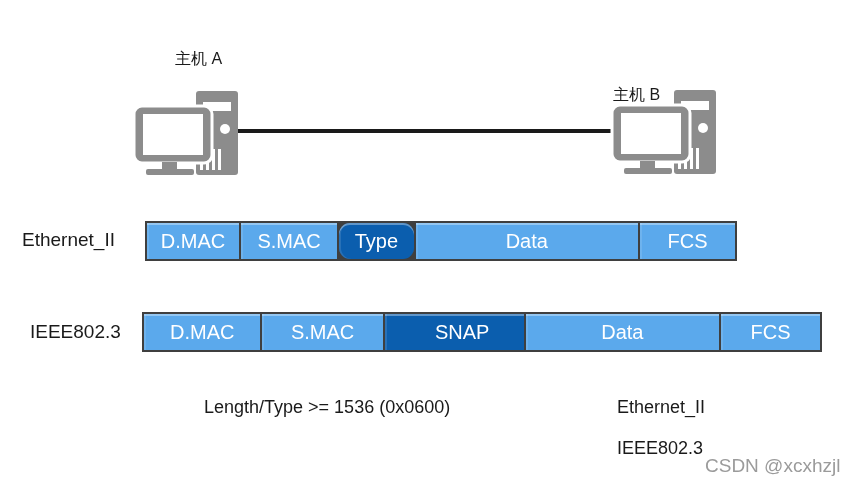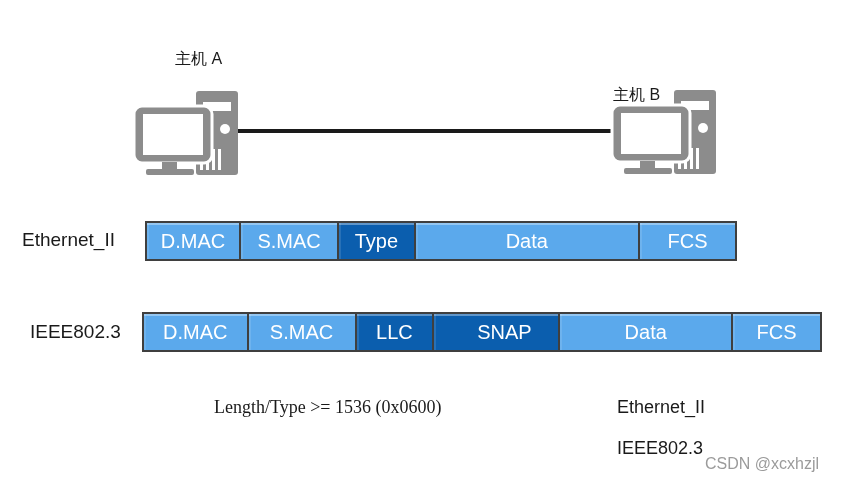--- a/index.html
+++ b/index.html
@@ -36,21 +36,21 @@
     display:flex;align-items:center;justify-content:center;
     color:#fff;font-size:20px;white-space:nowrap;overflow:hidden;
     box-shadow:inset 0 2px 0 rgba(255,255,255,0.35), inset 2px 0 0 rgba(255,255,255,0.12);
   }
   .cell.light{background:var(--field-light);}
   .cell.dark{background:var(--field-dark);}
   .note{
     position:absolute;font-size:18px;color:var(--text);white-space:nowrap;
   }
   .watermark{
-    position:absolute;font-size:16px;color:var(--watermark-gray);white-space:nowrap;
+    position:absolute;font-size:19px;color:var(--watermark-gray);white-space:nowrap;
   }
 </style>
 </head>
 <body>
 
 <div class="canvas">
 
   <div class="host-label" style="left:175px;top:49px;">主机 A</div>
   <div class="host-label" style="left:613px;top:49px;margin-top:36px;">主机 B</div>
 
@@ -81,34 +81,33 @@
     <rect x="2" y="15" width="78" height="57" rx="8" fill="var(--icon-gray)" stroke="#fff" stroke-width="3"></rect>
     <rect x="11" y="23" width="60" height="41" fill="#fff"></rect>
     <rect x="30" y="71" width="15" height="8" fill="var(--icon-gray)"></rect>
     <rect x="14" y="78" width="48" height="6" rx="2" fill="var(--icon-gray)"></rect>
   </svg>
 
   <div class="row-label" style="left:22px;top:229px;">Ethernet_II</div>
   <div class="frame" style="left:145px;top:221px;width:592px;">
       <div class="cell light" style="flex: 94 1 0px;">D.MAC</div>
       <div class="cell light" style="flex: 98 1 0px;">S.MAC</div>
-      <div class="cell dark" style="flex: 76 1 0px;">Type</div>
+      <div class="cell dark" style="flex: 76 1 0px; border-radius: 11px;">Type</div>
       <div class="cell light" style="flex: 227 1 0px;">Data</div>
       <div class="cell light" style="flex: 97 1 0px;">FCS</div>
     </div>
 
   <div class="row-label" style="left:30px;top:321px;">IEEE802.3</div>
   <div class="frame" style="left:142px;top:312px;width:680px;">
       <div class="cell light" style="flex: 92 1 0px;">D.MAC</div>
       <div class="cell light" style="flex: 95 1 0px;">S.MAC</div>
-      <div class="cell dark" style="flex: 68 1 0px;">LLC</div>
       <div class="cell dark" style="flex: 97 1 0px; padding-left: 16px;">SNAP</div>
       <div class="cell light" style="flex: 153 1 0px;">Data</div>
       <div class="cell light" style="flex: 78 1 0px;">FCS</div>
     </div>
 
-  <div class="note" style="left:214px;top:397px;font-family:Liberation Serif, serif;">Length/Type &gt;= 1536 (0x0600)</div>
+  <div class="note" style="left:204px;top:397px;">Length/Type &gt;= 1536 (0x0600)</div>
   <div class="note" style="left:617px;top:397px;">Ethernet_II</div>
   <div class="note" style="left:617px;top:438px;">IEEE802.3</div>
 
   <div class="watermark" style="left:705px;top:455px;">CSDN @xcxhzjl</div>
 
 </div>
 
 </body></html>

